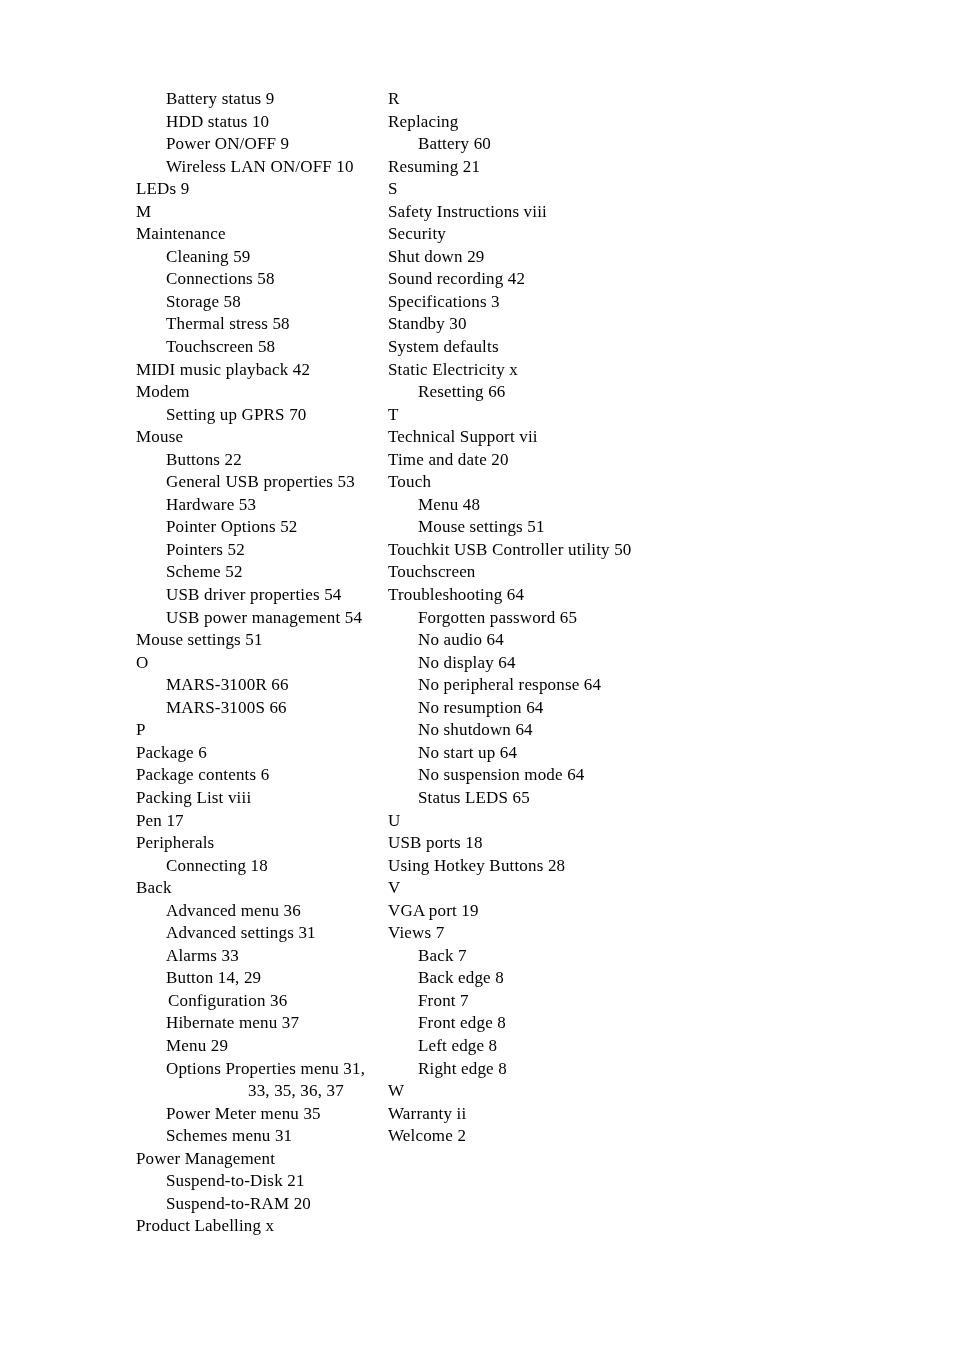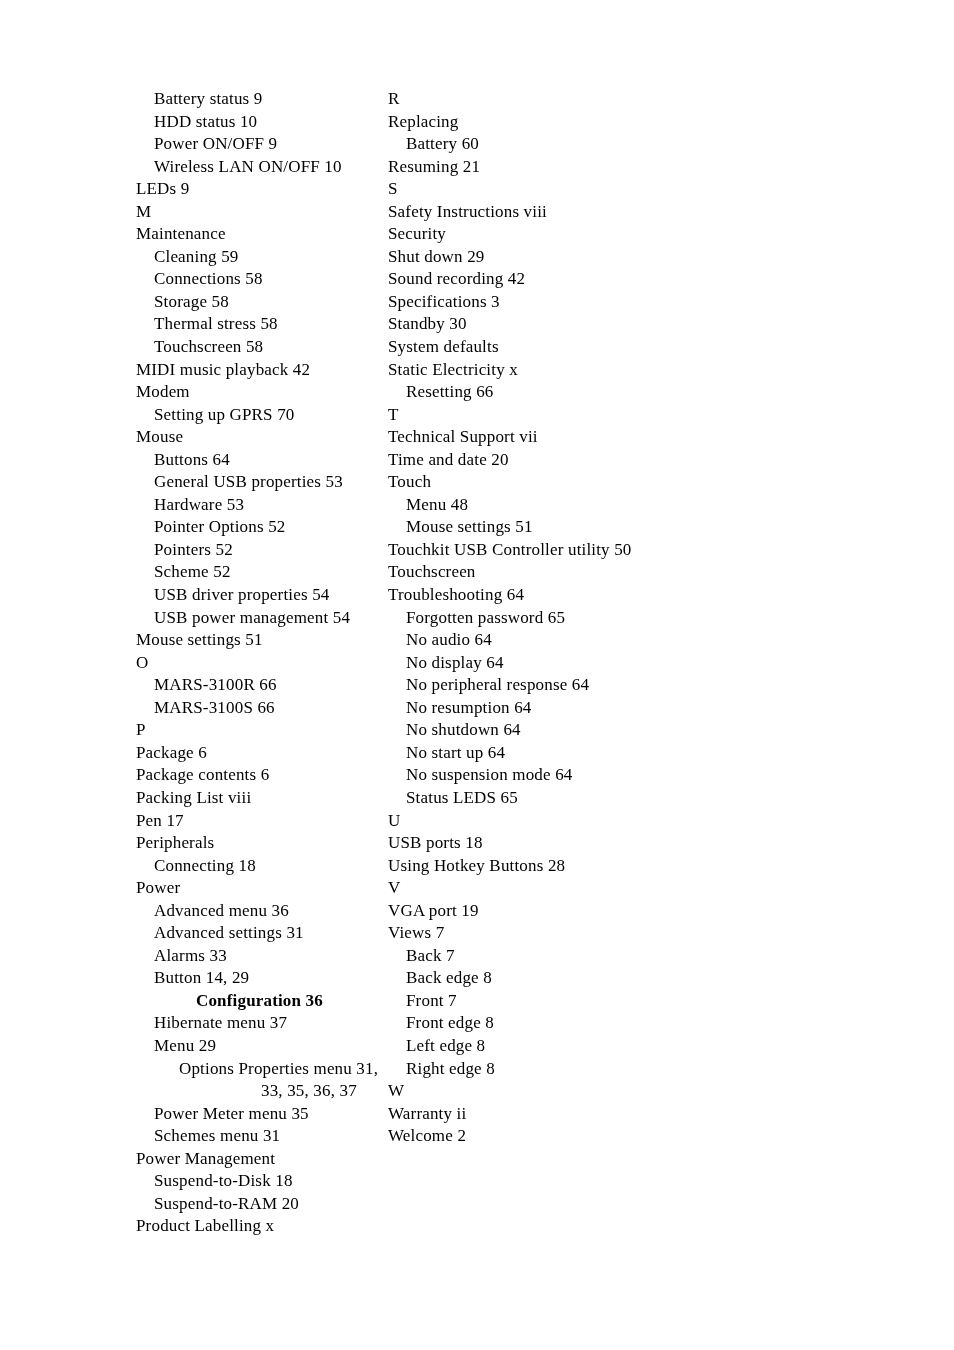--- a/index.html
+++ b/index.html
@@ -42,29 +42,29 @@
     padding-left: 2px;
   }
   .entry {
     font-size: 17px;
     line-height: 22.55px;
     white-space: pre-wrap;
     letter-spacing: 0.01em;
   }
   
   .lvl-0 { margin-left: 0px; }
-  .lvl-1 { margin-left: 18px; }
-  .lvl-2 { margin-left: 60px; font-weight: bold; }
+  .lvl-1 { margin-left: 30px; }
+  .lvl-2 { margin-left: 32px; }
   
   .entry.wrap {
     padding-left: 82px;
     text-indent: -82px;
   }
   .entry.wrap.lvl-1 {
-    margin-left: 43px;
+    margin-left: 30px;
   }
 </style>
 </head>
 <body>
 
 <div id="page">
   <div class="index-columns">
     <div class="index-column left">
         <div class="entry lvl-1">Battery status 9</div>
         <div class="entry lvl-1">HDD status 10</div>
@@ -75,52 +75,52 @@
         <div class="entry lvl-0">Maintenance</div>
         <div class="entry lvl-1">Cleaning 59</div>
         <div class="entry lvl-1">Connections 58</div>
         <div class="entry lvl-1">Storage 58</div>
         <div class="entry lvl-1">Thermal stress 58</div>
         <div class="entry lvl-1">Touchscreen 58</div>
         <div class="entry lvl-0">MIDI music playback 42</div>
         <div class="entry lvl-0">Modem</div>
         <div class="entry lvl-1">Setting up GPRS 70</div>
         <div class="entry lvl-0">Mouse</div>
-        <div class="entry lvl-1">Buttons 64</div>
+        <div class="entry lvl-1">Buttons 22</div>
         <div class="entry lvl-1">General USB properties 53</div>
         <div class="entry lvl-1">Hardware 53</div>
         <div class="entry lvl-1">Pointer Options 52</div>
         <div class="entry lvl-1">Pointers 52</div>
         <div class="entry lvl-1">Scheme 52</div>
         <div class="entry lvl-1">USB driver properties 54</div>
         <div class="entry lvl-1">USB power management 54</div>
         <div class="entry lvl-0">Mouse settings 51</div>
         <div class="entry lvl-0">O</div>
         <div class="entry lvl-1">MARS-3100R 66</div>
         <div class="entry lvl-1">MARS-3100S 66</div>
         <div class="entry lvl-0">P</div>
         <div class="entry lvl-0">Package 6</div>
         <div class="entry lvl-0">Package contents 6</div>
         <div class="entry lvl-0">Packing List viii</div>
         <div class="entry lvl-0">Pen 17</div>
         <div class="entry lvl-0">Peripherals</div>
         <div class="entry lvl-1">Connecting 18</div>
-        <div class="entry lvl-0">Power</div>
+        <div class="entry lvl-0">Back</div>
         <div class="entry lvl-1">Advanced menu 36</div>
         <div class="entry lvl-1">Advanced settings 31</div>
         <div class="entry lvl-1">Alarms 33</div>
         <div class="entry lvl-1">Button 14, 29</div>
         <div class="entry lvl-2">Configuration 36</div>
         <div class="entry lvl-1">Hibernate menu 37</div>
         <div class="entry lvl-1">Menu 29</div>
         <div class="entry lvl-1 wrap">Options Properties menu 31, 33, 35, 36, 37</div>
         <div class="entry lvl-1">Power Meter menu 35</div>
         <div class="entry lvl-1">Schemes menu 31</div>
         <div class="entry lvl-0">Power Management</div>
-        <div class="entry lvl-1">Suspend-to-Disk 18</div>
+        <div class="entry lvl-1">Suspend-to-Disk 21</div>
         <div class="entry lvl-1">Suspend-to-RAM 20</div>
         <div class="entry lvl-0">Product Labelling x</div>
       </div>
     <div class="index-column right">
         <div class="entry lvl-0">R</div>
         <div class="entry lvl-0">Replacing</div>
         <div class="entry lvl-1">Battery 60</div>
         <div class="entry lvl-0">Resuming 21</div>
         <div class="entry lvl-0">S</div>
         <div class="entry lvl-0">Safety Instructions viii</div>

